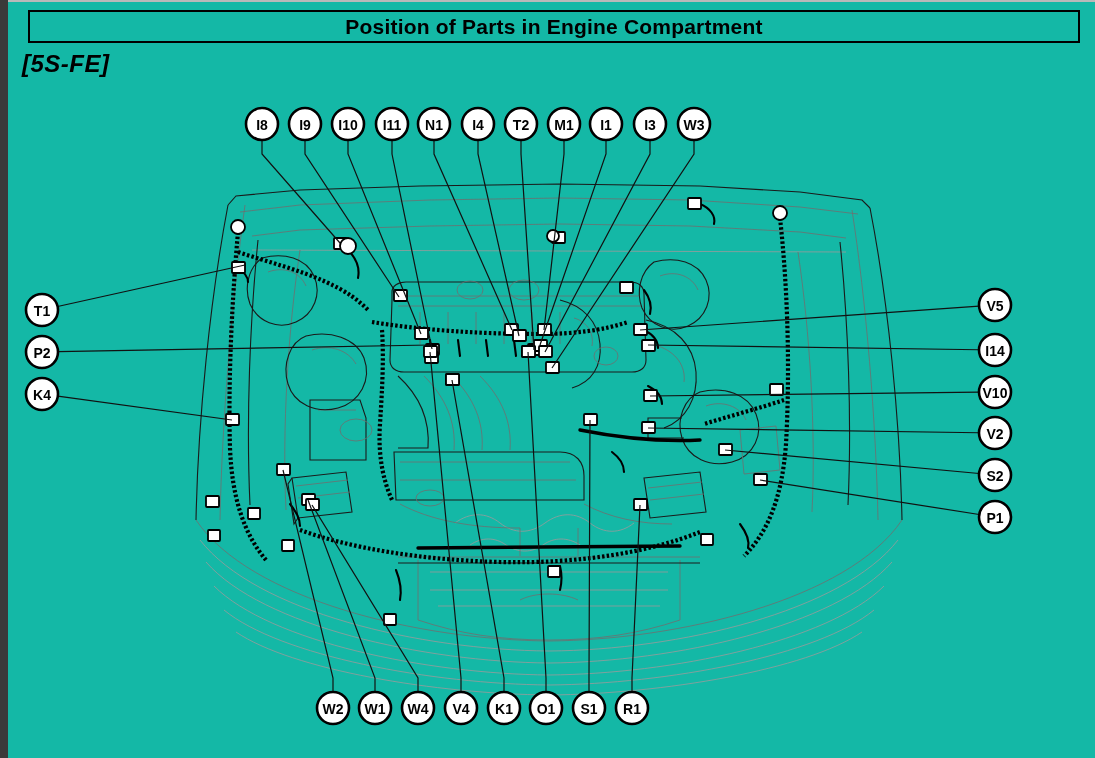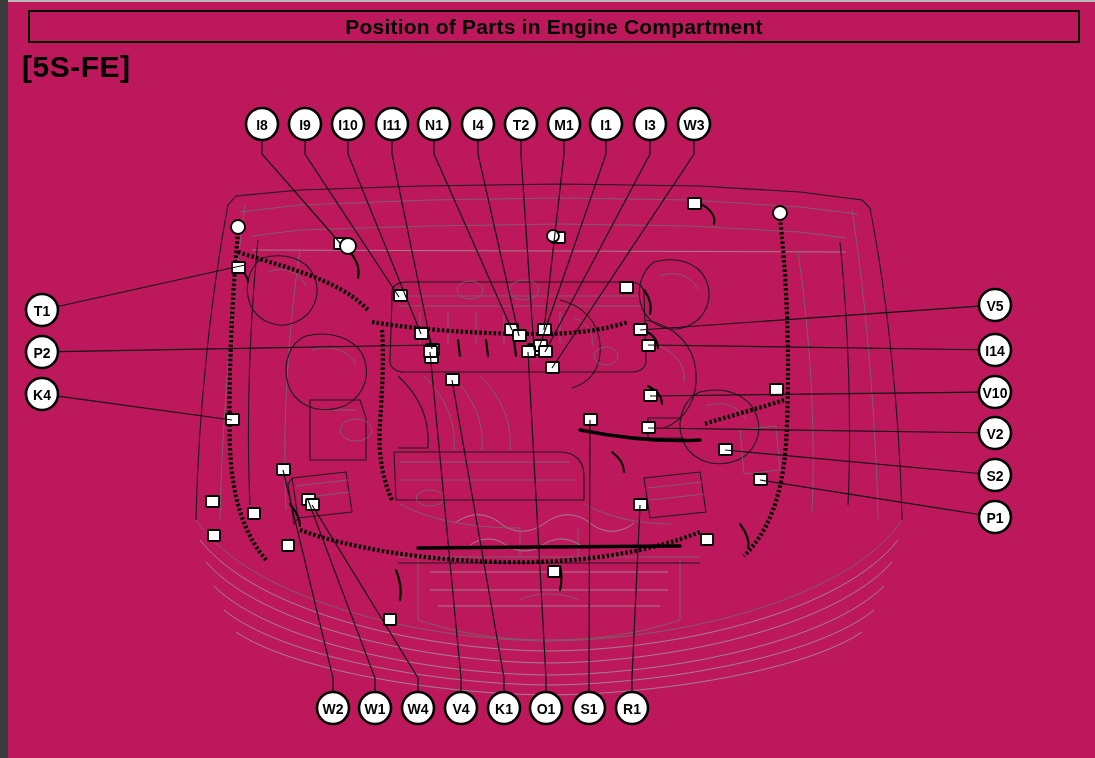--- a/index.html
+++ b/index.html
@@ -8,21 +8,21 @@
     padding: 0;
     background: #ffffff;
   }
   body {
     font-family: "Liberation Sans", sans-serif;
   }
   #page {
     position: relative;
     width: 1095px;
     height: 758px;
-    background: #be185d;
+    background: #14b8a6;
     overflow: hidden;
   }
   
   #scan-left-edge {
     position: absolute;
     left: 0; top: 0;
     width: 8px; height: 758px;
     background: #3a3a3a;
   }
   #scan-top-rule {
@@ -44,24 +44,25 @@
   #title-text {
     font-size: 21px;
     font-weight: bold;
     letter-spacing: 0.2px;
     color: #000;
     white-space: nowrap;
   }
   #engine-code {
     position: absolute;
     left: 22px; top: 50px;
-    font-size: 30px;
+    font-size: 24px;
     font-weight: bold;
     color: #000;
     letter-spacing: 0.5px;
+    font-style: italic;
   }
   #diagram {
     position: absolute;
     left: 0; top: 0;
     width: 1095px;
     height: 758px;
   }
   .callout-label {
     font-family: "Liberation Sans", sans-serif;
     font-size: 14px;

